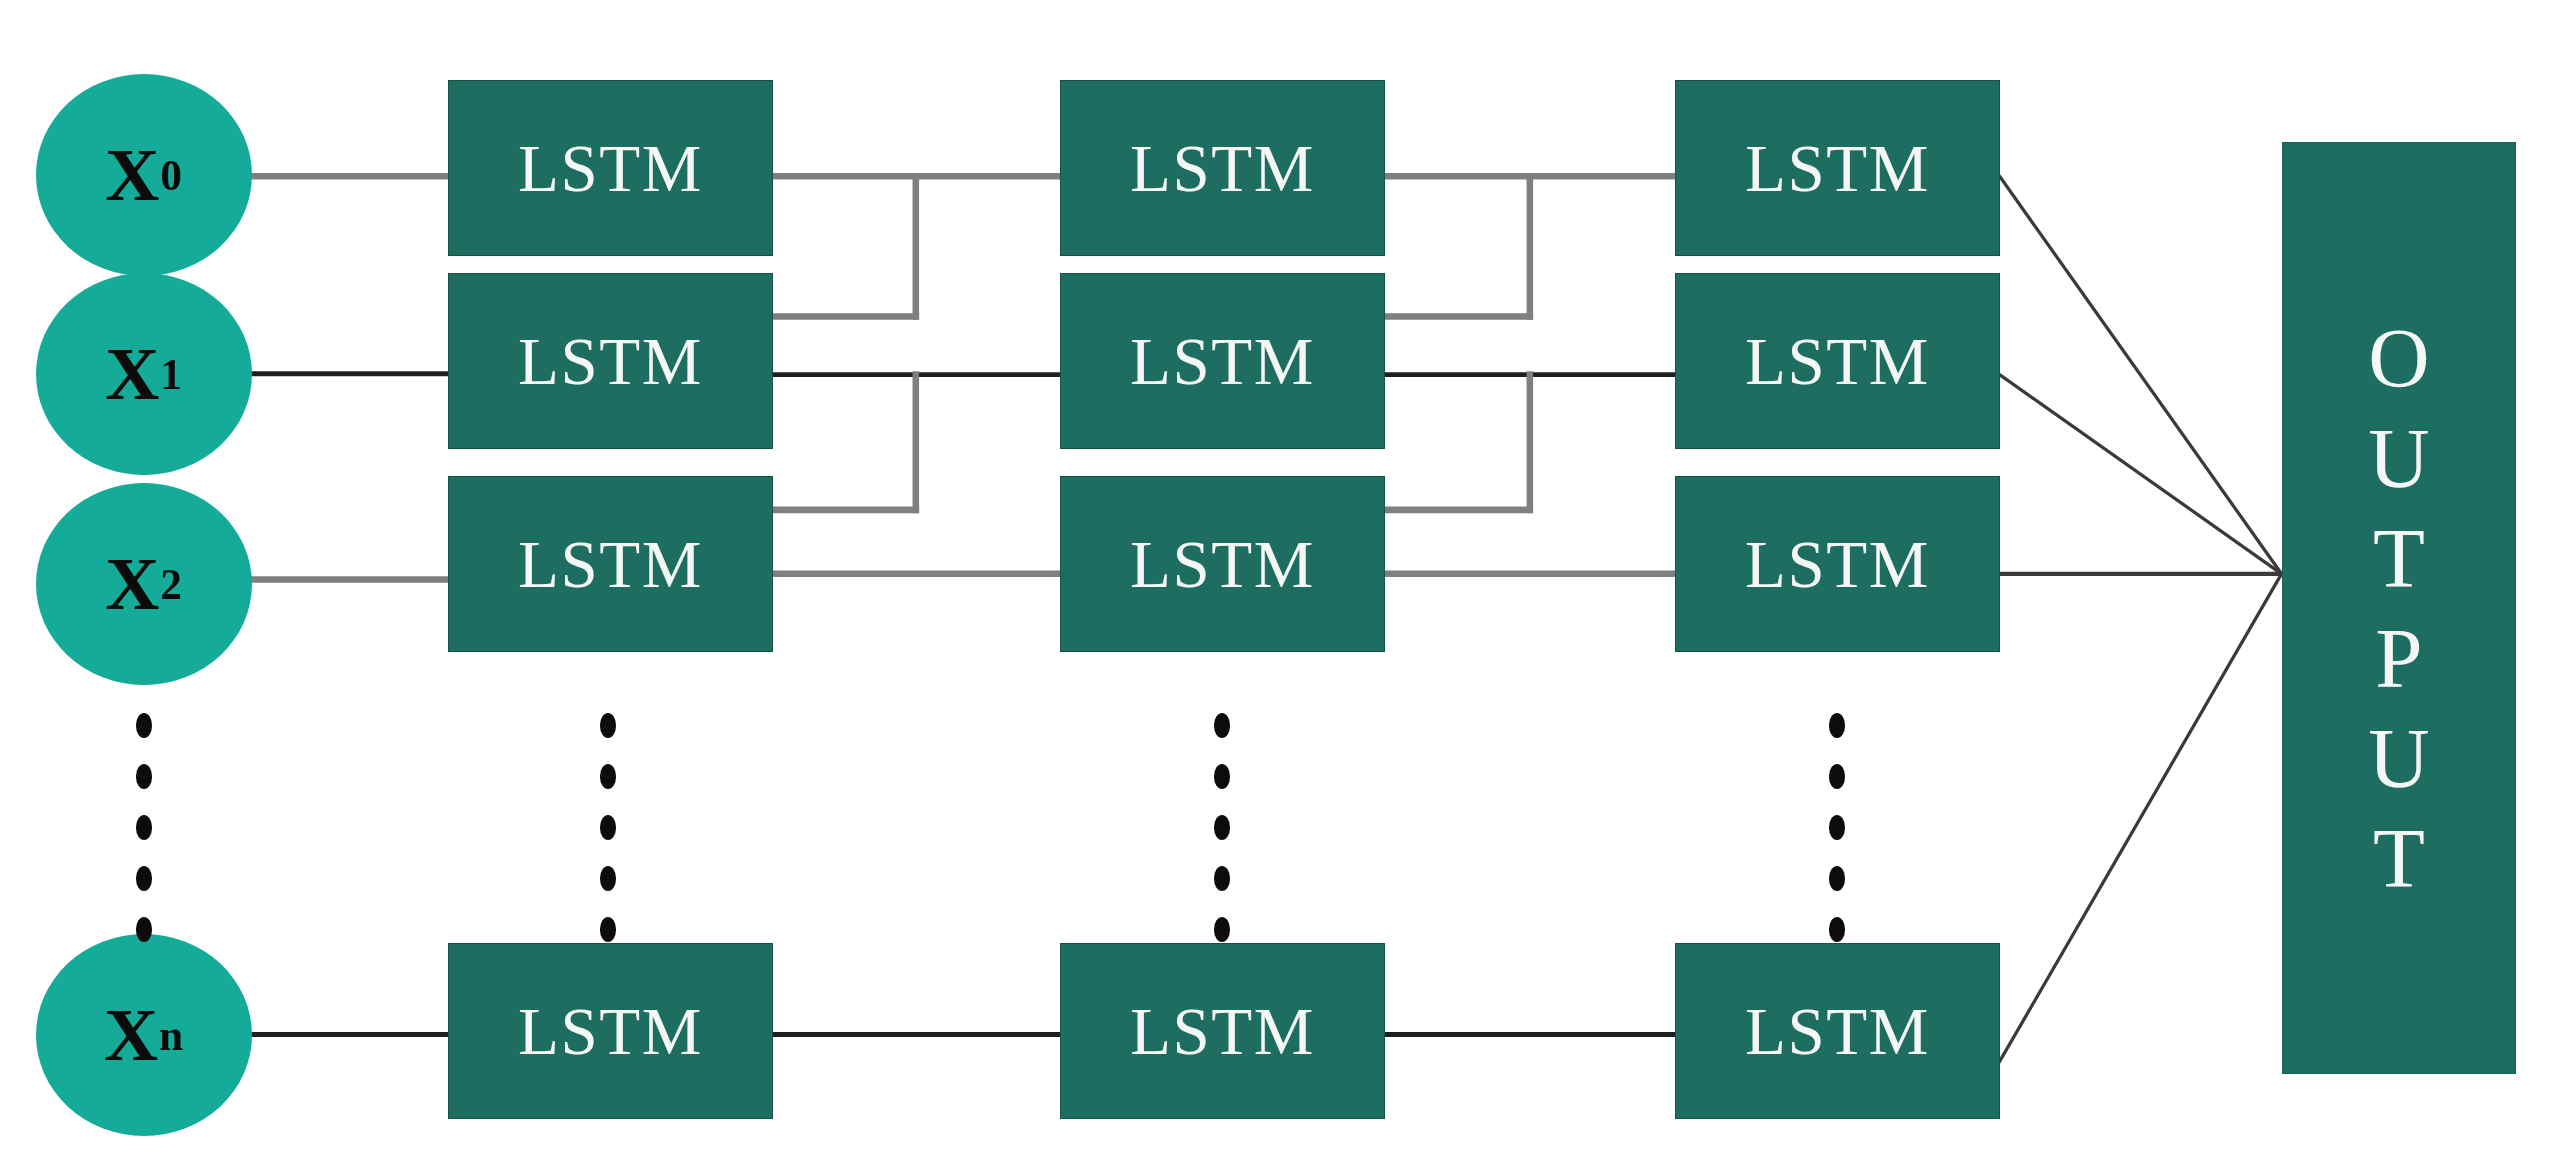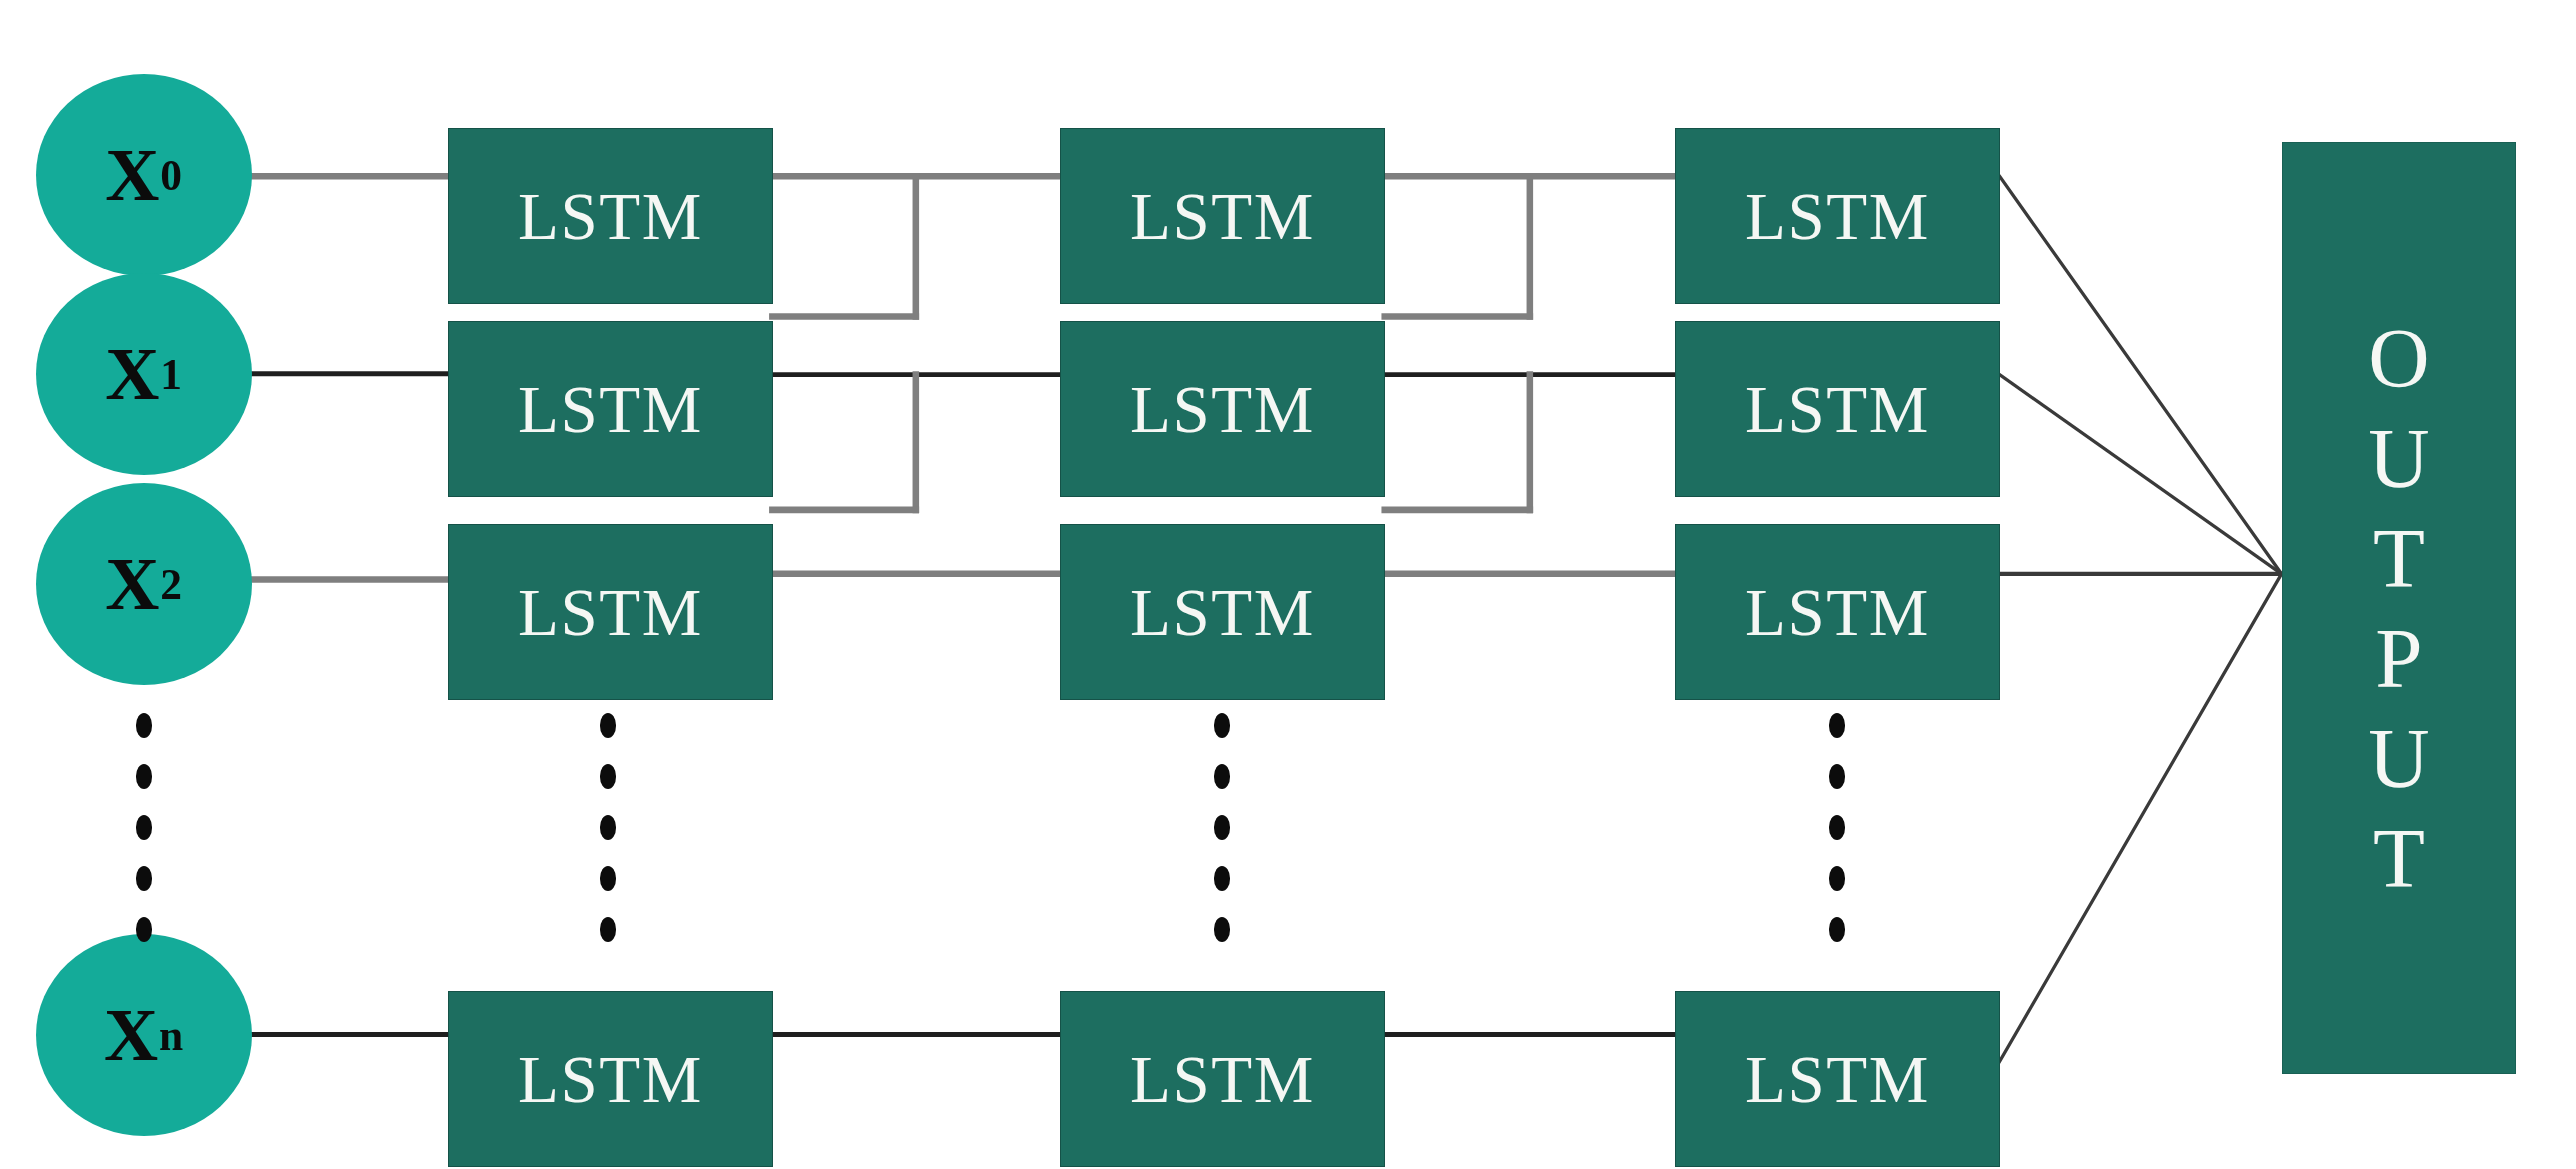--- a/index.html
+++ b/index.html
@@ -20,21 +20,20 @@
     letter-spacing:0.8px;
   }
   .input-circle sub{font-size:58%;line-height:0;}
   .lstm-box{
     position:absolute;
     display:flex;align-items:center;justify-content:center;
     font-size:67px;
     letter-spacing:1.6px;
     border:1.6px solid rgba(0,0,0,0.25);
     box-sizing:border-box;
-    margin-top:48px;
   }
   .output-box{
     position:absolute;
     display:flex;flex-direction:column;align-items:center;justify-content:center;
     font-size:85px;
     border:1.6px solid rgba(0,0,0,0.12);
     box-sizing:border-box;
   }
   .output-letter{line-height:100px;height:100px;}
   .dot{position:absolute;border-radius:50%;}

